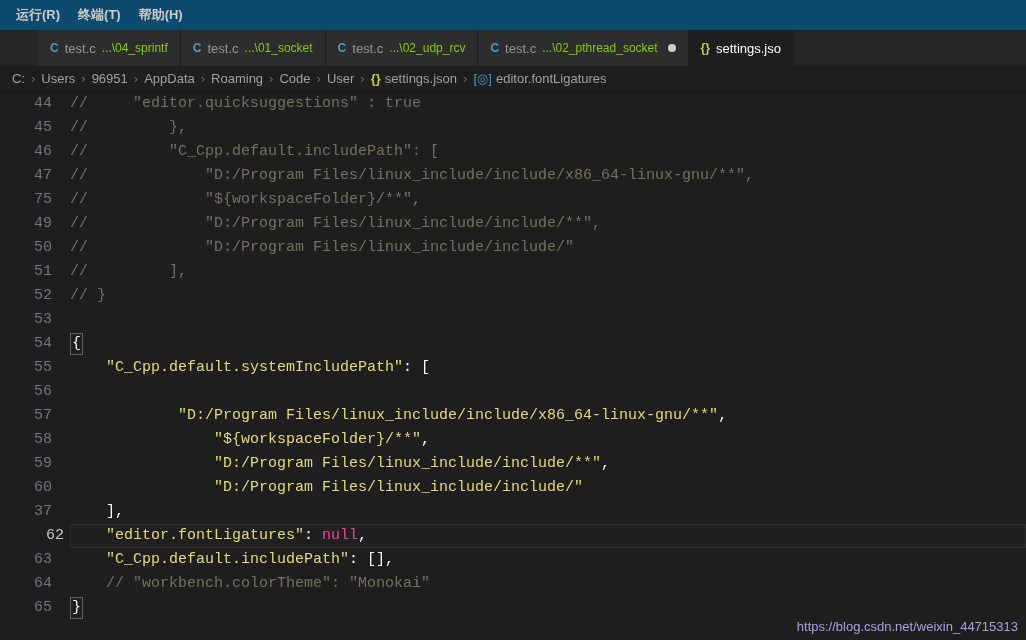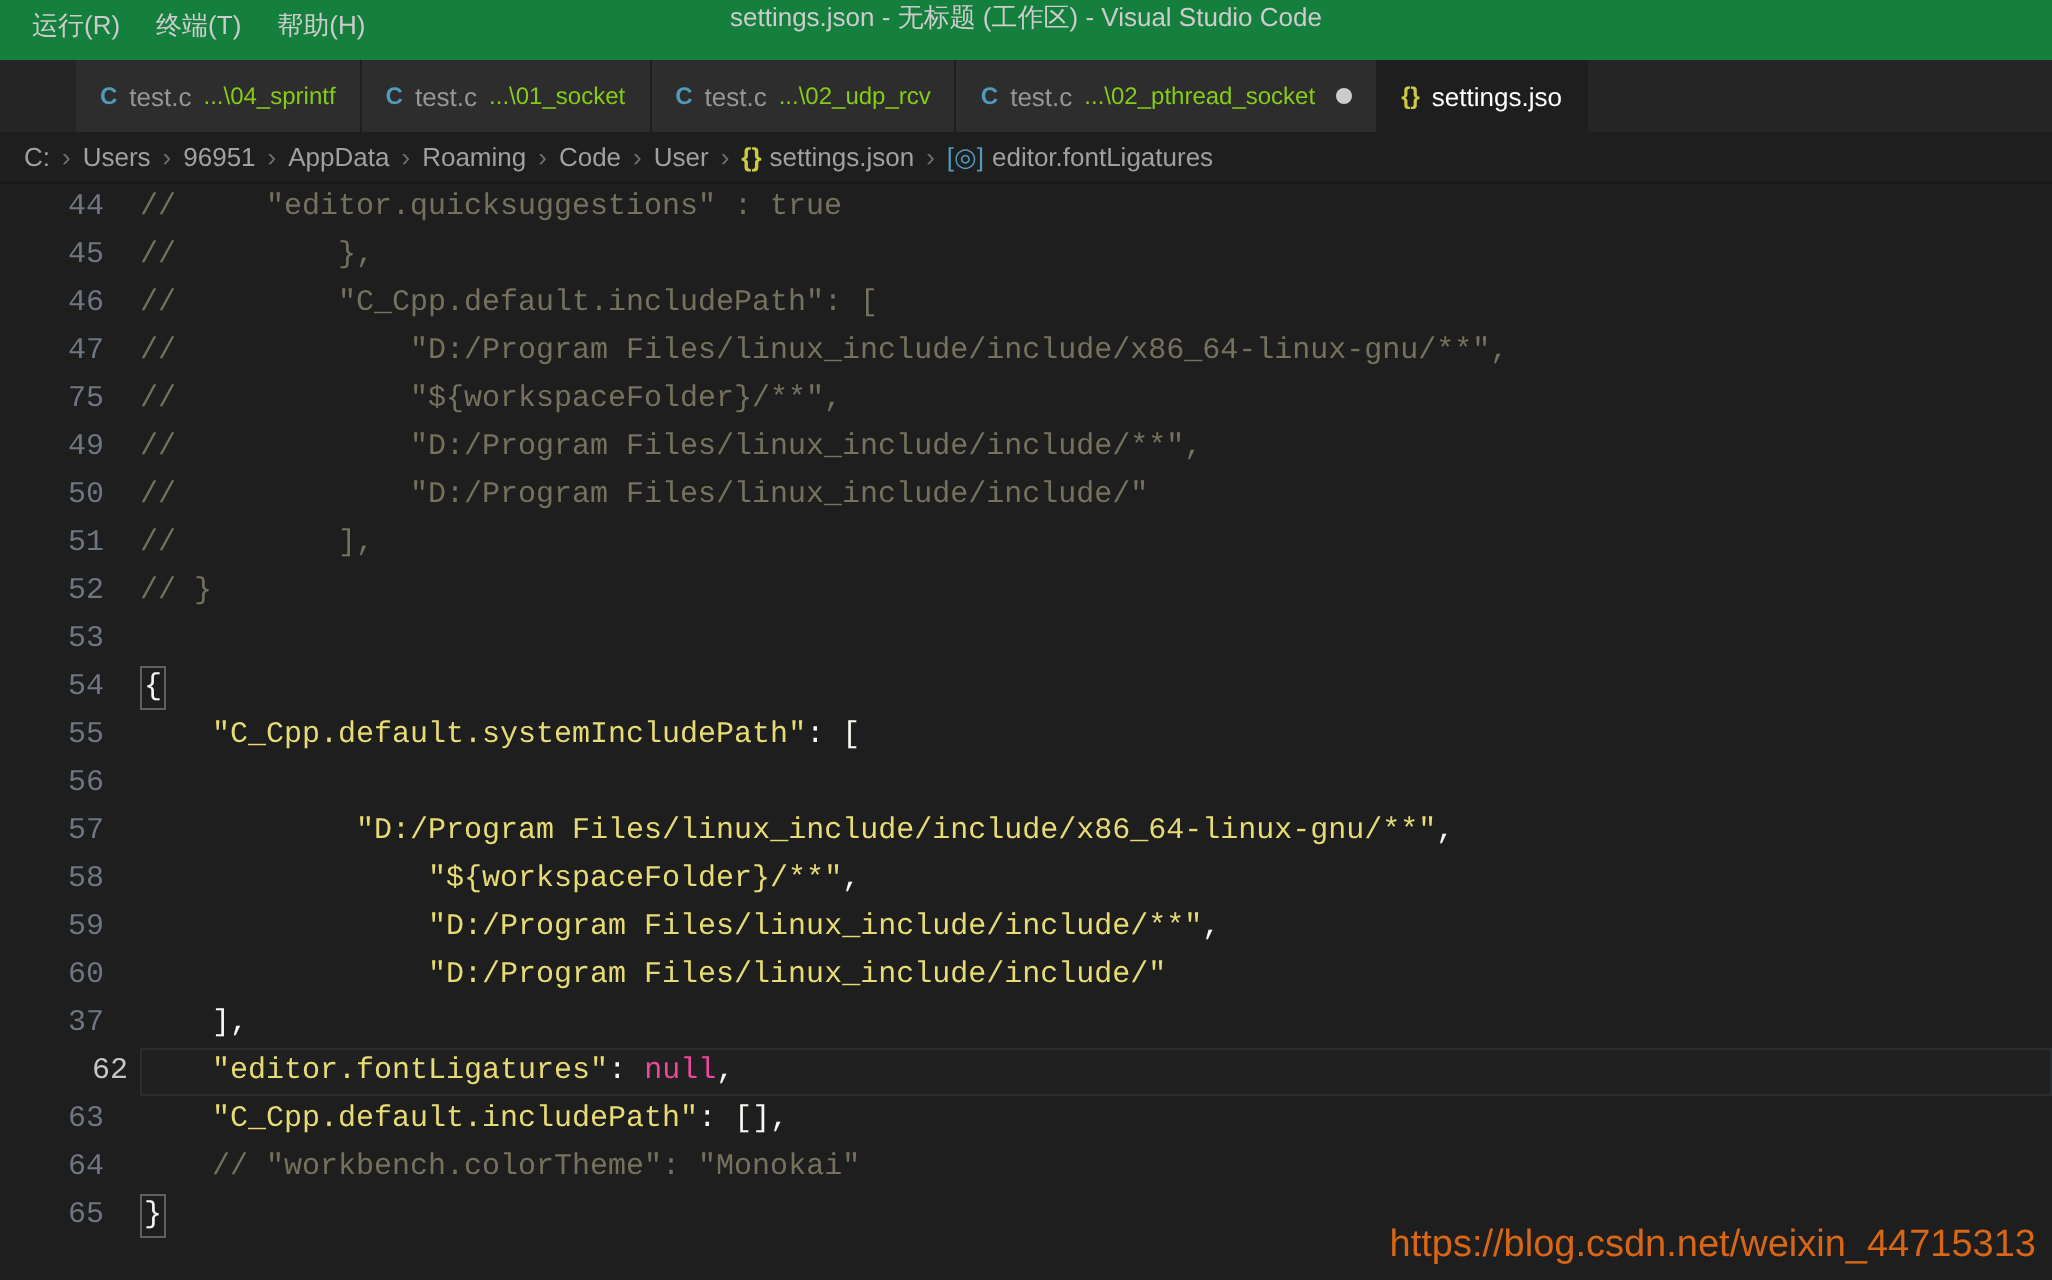--- a/index.html
+++ b/index.html
@@ -8,25 +8,27 @@
     height: 640px;
     background: #1e1e1e;
     color: #cccccc;
     font-family: "Segoe UI", "Microsoft YaHei", sans-serif;
     font-size: 13px;
     overflow: hidden;
     position: relative;
   }
   .titlebar {
     height: 30px;
-    background: #15803d;
-    display: flex;
+    background: #0c4a6e;
+    display: flex;
+    align-items: center;
     color: #cccccc;
     padding: 0 8px;
     position: relative;
+    font-weight: bold;
   }
   .menu-items { display: flex; gap: 2px; }
   .menu-item { padding: 4px 8px; cursor: pointer; }
   .window-title {
     position: absolute;
     left: 50%;
     transform: translateX(-50%);
     color: #cccccc;
     white-space: nowrap;
   }
@@ -113,36 +115,35 @@
   .bracket-border {
     border: 1px solid #5f5f5f;
     display: inline-block;
     line-height: 20px;
     padding: 0 1px;
   }
   .watermark {
     position: absolute;
     right: 8px;
     bottom: 6px;
-    color: #f97316;
-    font-size: 19px;
+    color: #c4b5fd;
+    font-size: 13px;
     font-family: sans-serif;
     opacity: 0.85;
   }
 </style>
 </head>
 <body>
 
 <div class="titlebar">
   <div class="menu-items">
     <div class="menu-item">运行(R)</div>
     <div class="menu-item">终端(T)</div>
     <div class="menu-item">帮助(H)</div>
   </div>
-  <div class="window-title">settings.json - 无标题 (工作区) - Visual Studio Code</div>
 </div>
 
 <div class="tabs-bar">
   <div class="tabs-spacer"></div>
 <div class="tab">
       <span class="file-icon c-icon">C</span>
       <span>test.c</span>
       <span class="dim"> ...\04_sprintf</span>
     </div>
     <div class="tab">

